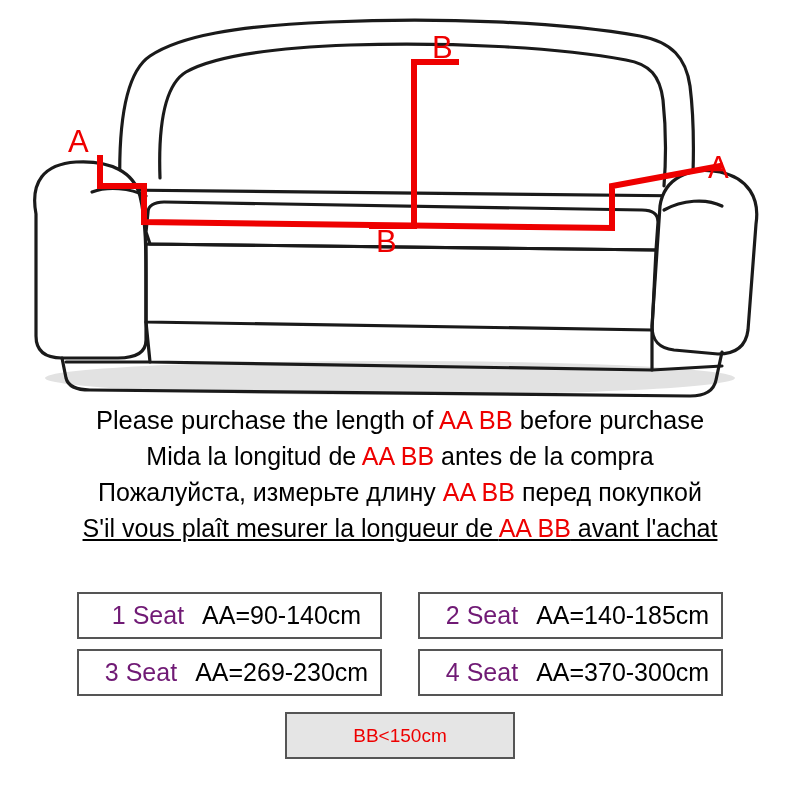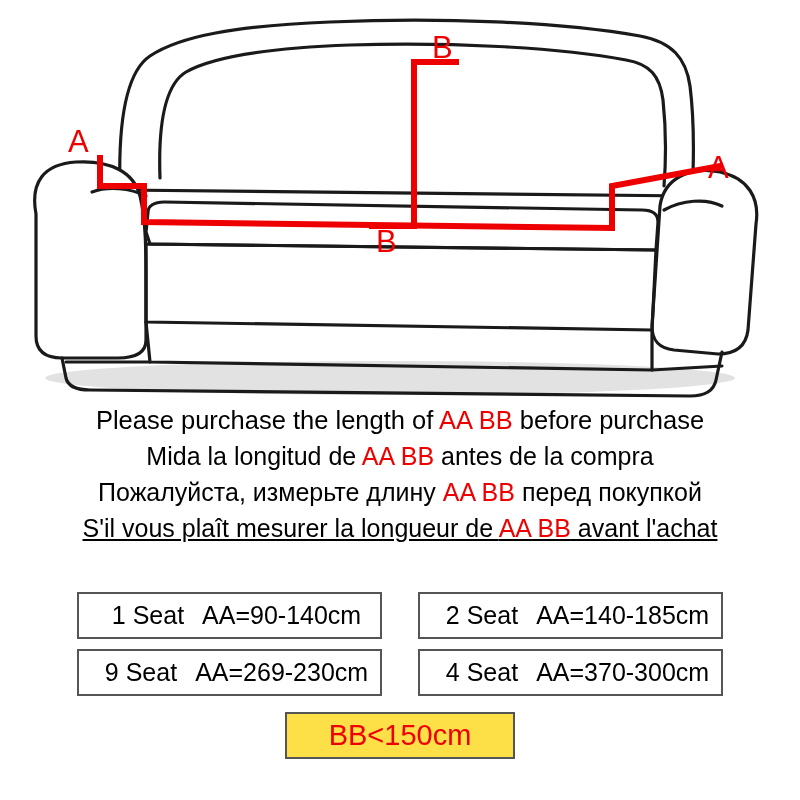--- a/index.html
+++ b/index.html
@@ -73,43 +73,43 @@
     width: 305px;
     height: 47px;
     display: flex;
     align-items: center;
     justify-content: center;
     box-sizing: border-box;
     font-size: 25px;
     white-space: nowrap;
   }
   .seat-box .seat-label {
-    color: #000000;
+    color: #701a75;
     margin-right: 8px;
     margin-left: 14px;
   }
   .seat-box .seat-value {
     color: #000000;
     margin-left: 10px;
   }
   #bb-row {
     display: flex;
     justify-content: center;
     margin-top: 16px;
   }
   #bb-box {
     border: 2px solid #555555;
-    background: #fde047;
+    background: #e5e5e5;
     width: 230px;
     height: 47px;
     display: flex;
     align-items: center;
     justify-content: center;
     box-sizing: border-box;
-    font-size: 29px;
+    font-size: 19px;
     color: #ee0000;
   }
 </style>
 </head>
 <body>
 
 <div id="page">
 
   <div id="diagram">
     <svg width="800" height="400" viewBox="0 0 800 400" xmlns="http://www.w3.org/2000/svg">
@@ -191,21 +191,21 @@
         <span class="seat-label">1 Seat</span>
         <span class="seat-value">AA=90-140cm</span>
       </div>
       <div class="seat-box">
         <span class="seat-label">2 Seat</span>
         <span class="seat-value">AA=140-185cm</span>
       </div>
     </div>
     <div class="seat-row">
       <div class="seat-box">
-        <span class="seat-label">9 Seat</span>
+        <span class="seat-label">3 Seat</span>
         <span class="seat-value">AA=269-230cm</span>
       </div>
       <div class="seat-box">
         <span class="seat-label">4 Seat</span>
         <span class="seat-value">AA=370-300cm</span>
       </div>
     </div>
     <div id="bb-row">
       <div id="bb-box">BB&lt;150cm</div>
     </div>

